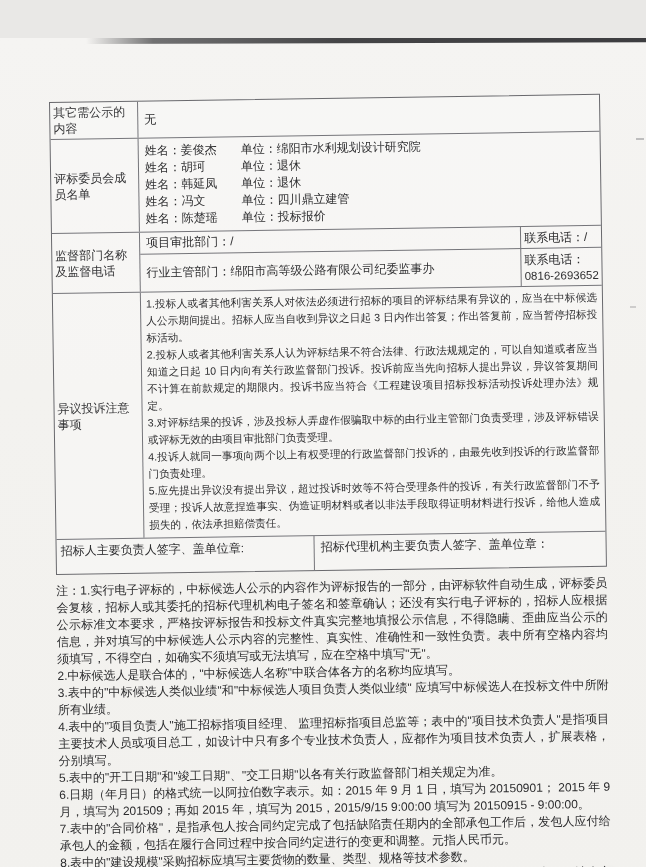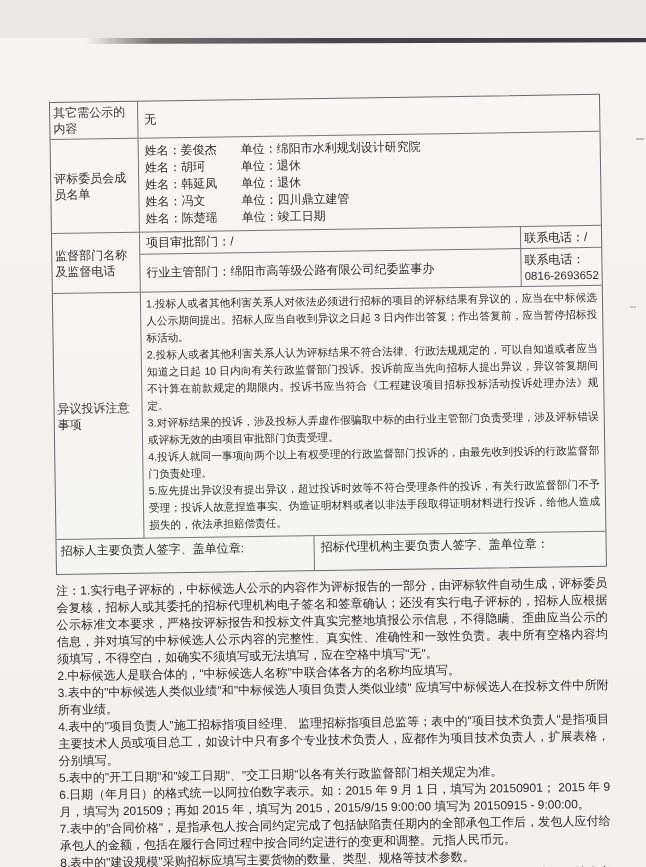--- a/index.html
+++ b/index.html
@@ -113,21 +113,21 @@
           <div class="member-row">
             <span class="m-name"><span>姓名：</span><span>韩延凤</span></span>
             <span class="m-unit"><span>单位：</span><span>退休</span></span>
           </div>
           <div class="member-row">
             <span class="m-name"><span>姓名：</span><span>冯文</span></span>
             <span class="m-unit"><span>单位：</span><span>四川鼎立建管</span></span>
           </div>
           <div class="member-row">
             <span class="m-name"><span>姓名：</span><span>陈楚瑶</span></span>
-            <span class="m-unit"><span>单位：</span><span>竣工日期</span></span>
+            <span class="m-unit"><span>单位：</span><span>投标报价</span></span>
           </div>
         </div>
       </div>
 
       <div class="trow row-sup">
         <div class="lbl">监督部门名称及监督电话</div>
         <div class="sup-right">
           <div class="sup-row first">
             <div class="sup-dept">项目审批部门：/</div>
             <div class="sup-phone">

